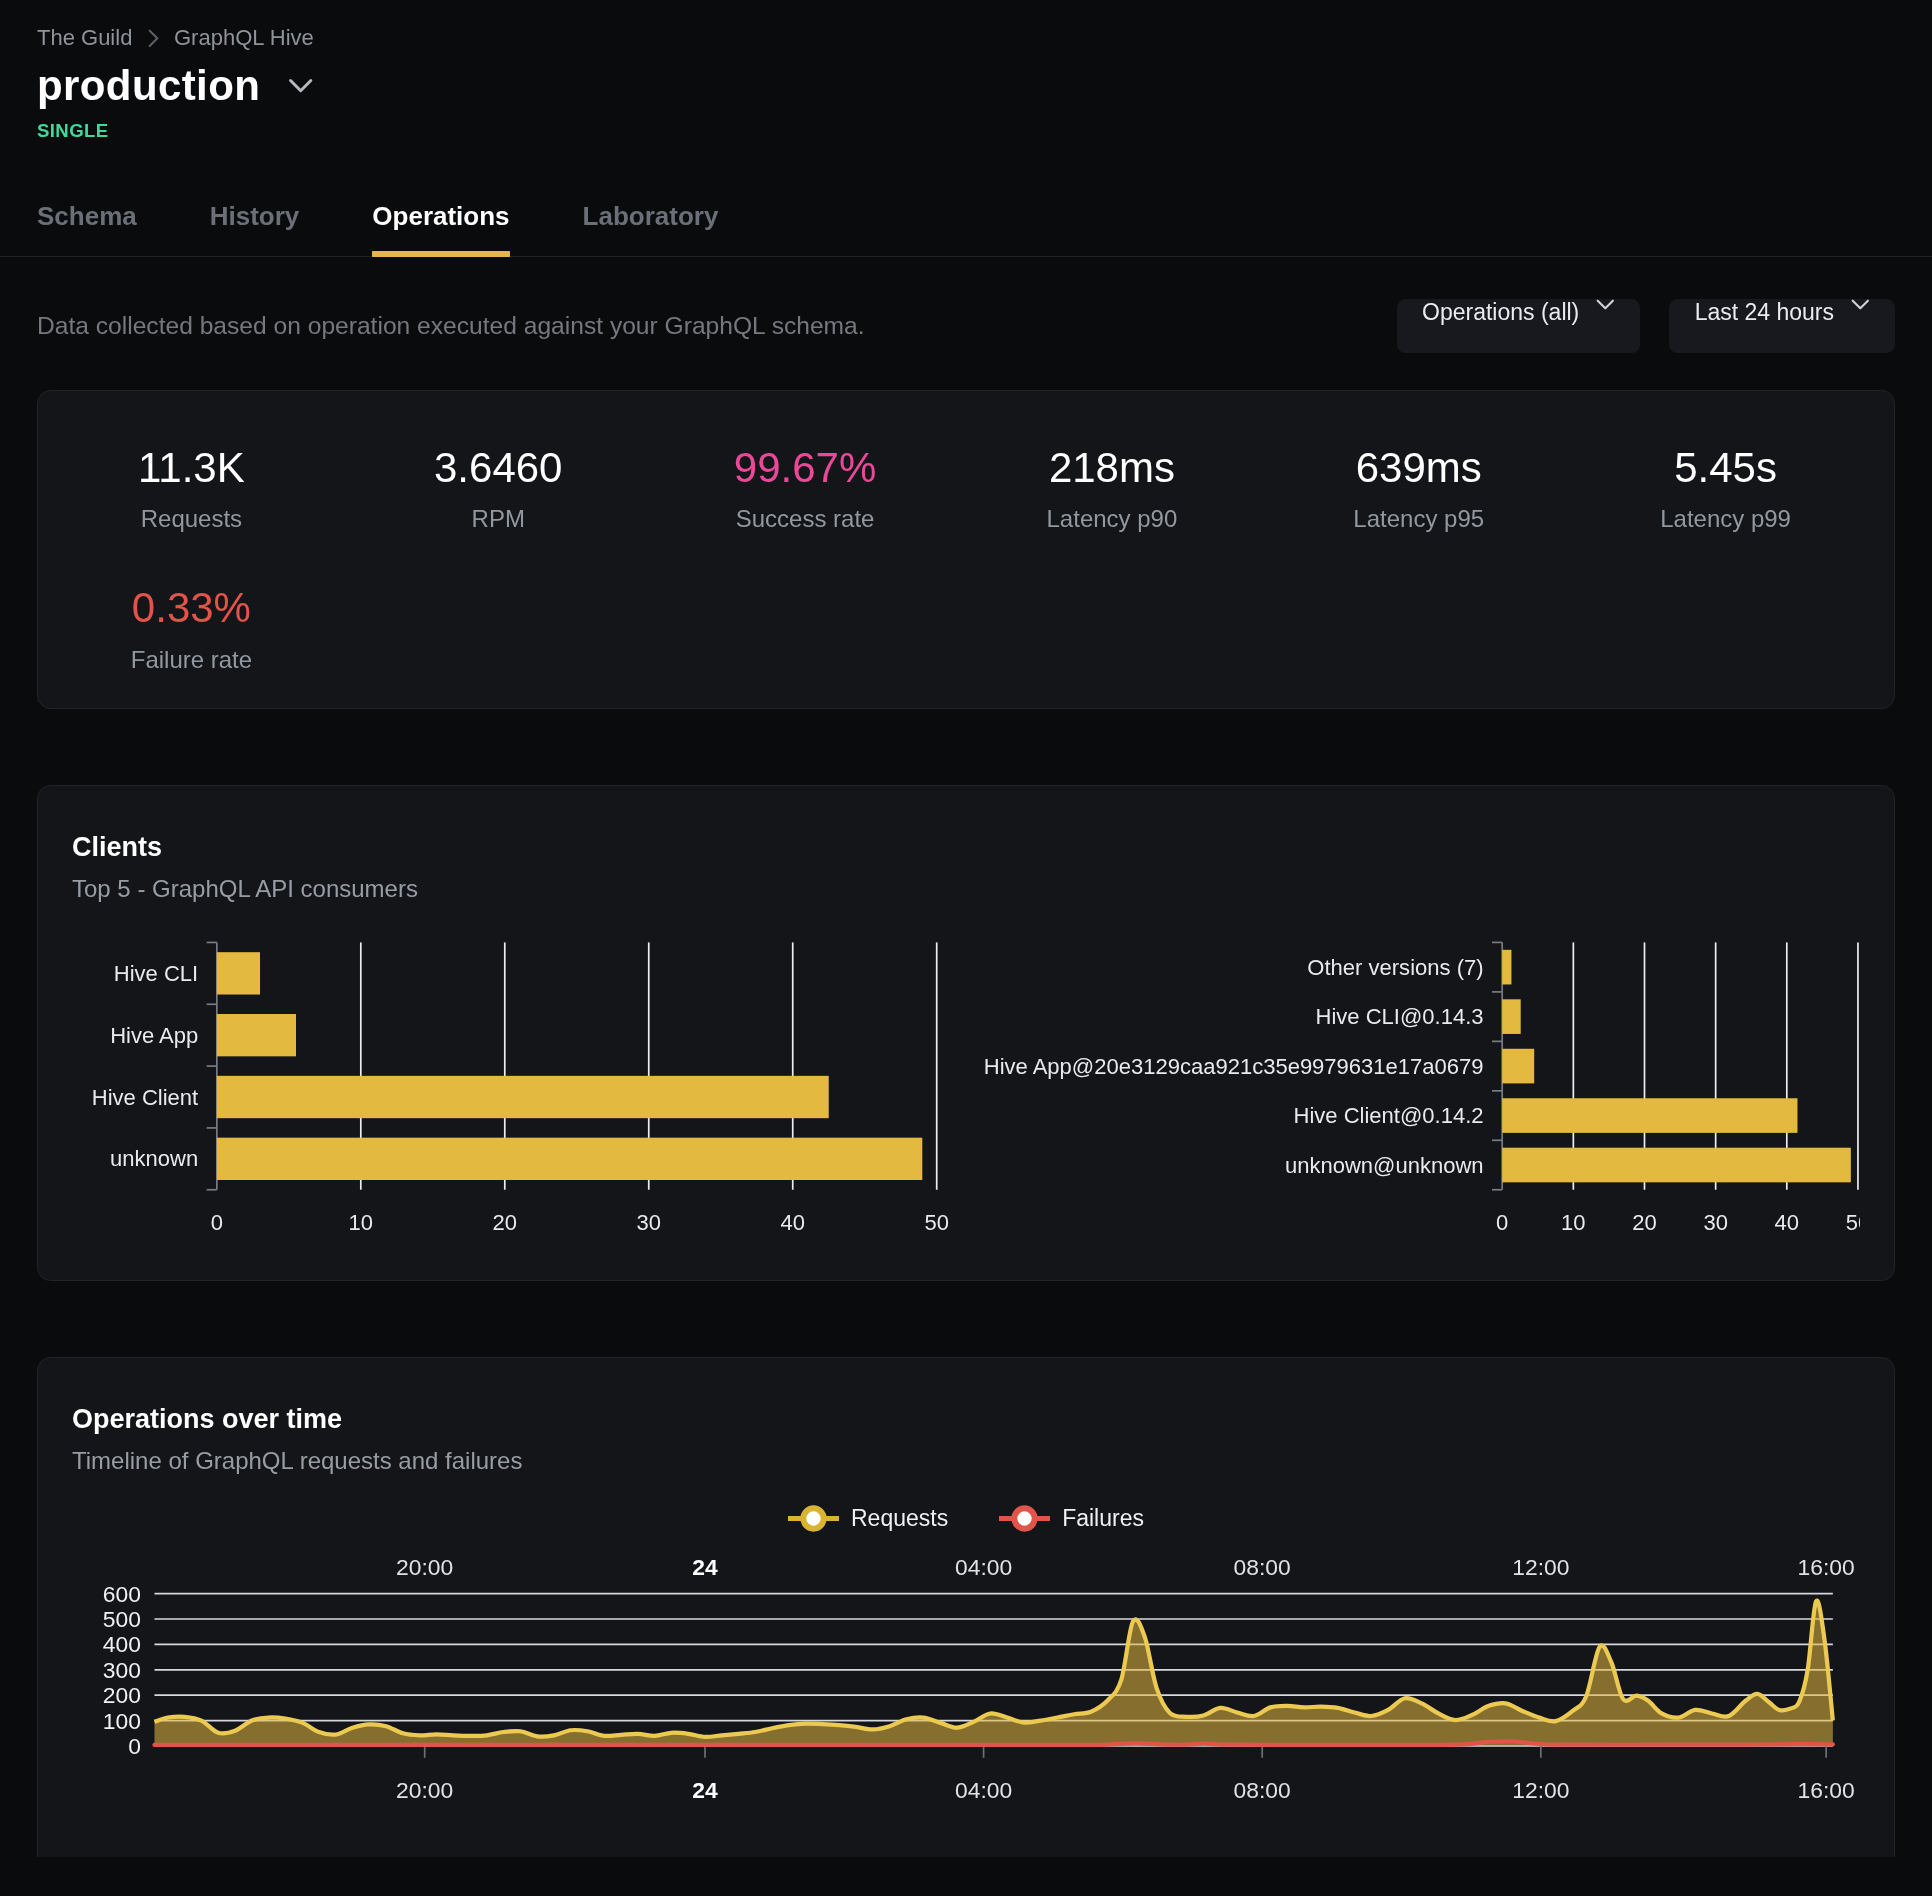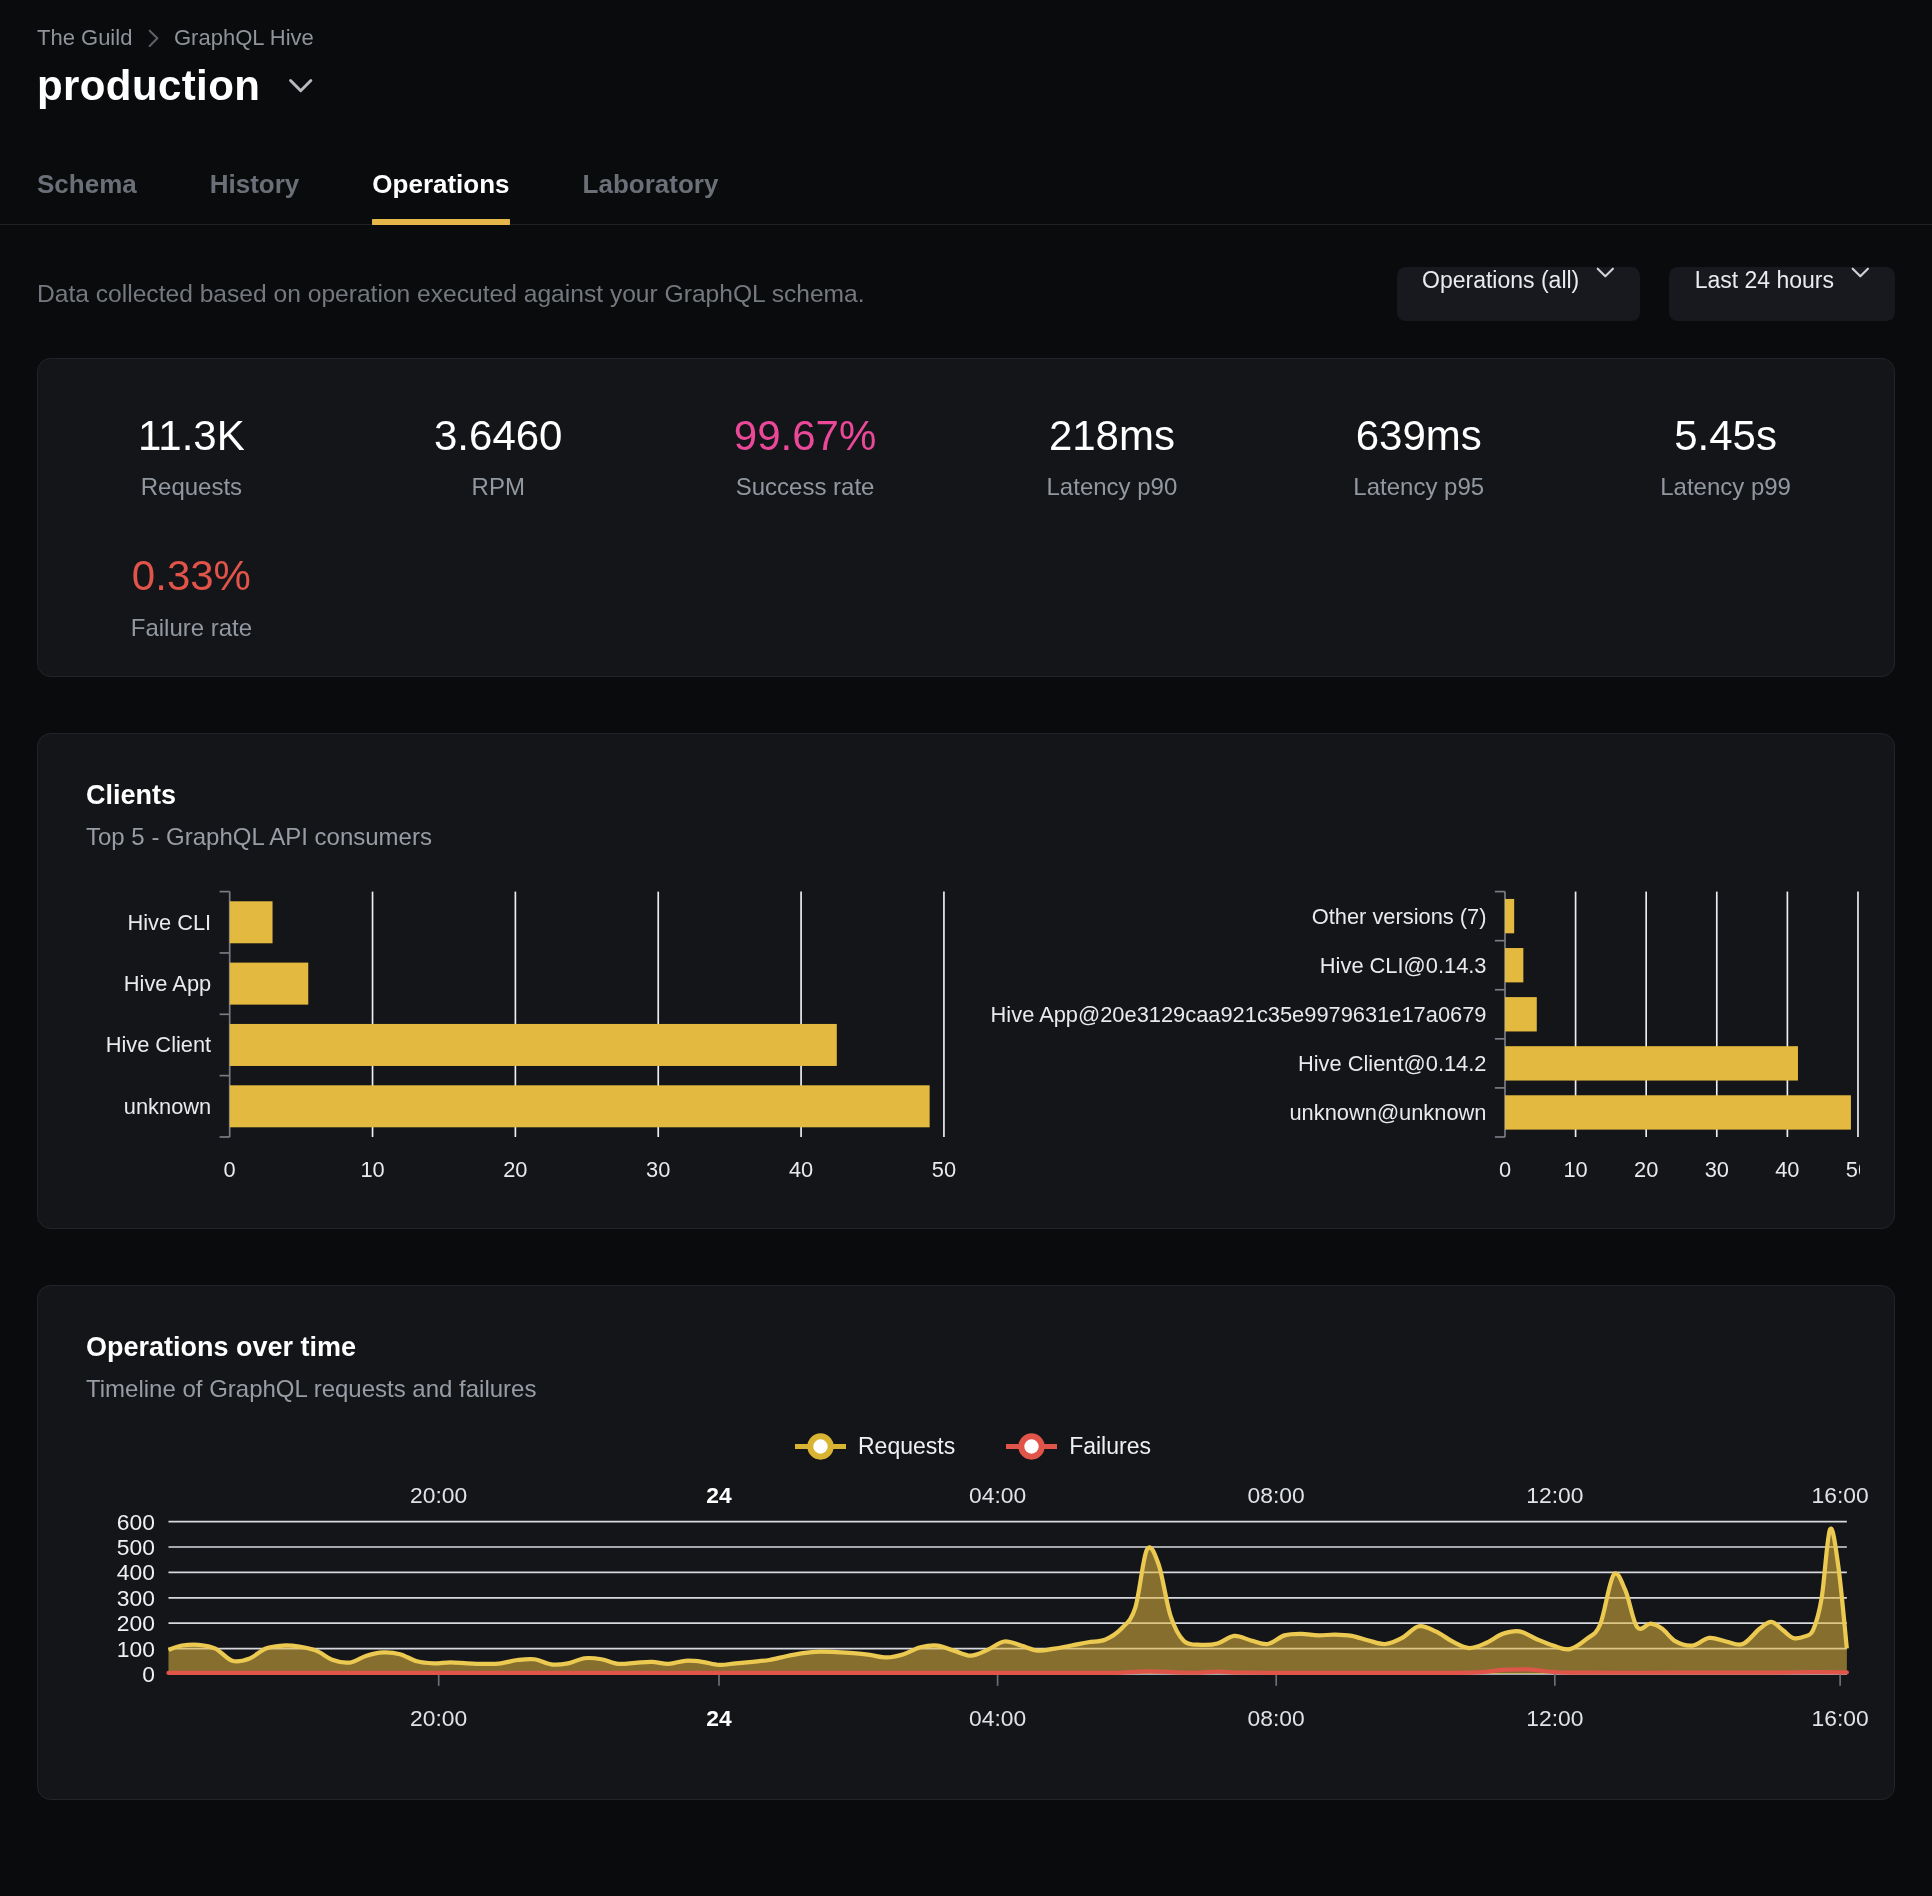--- a/index.html
+++ b/index.html
@@ -22,21 +22,21 @@
   .info-row{margin:42px 37px 0 37px;display:flex;align-items:center;justify-content:space-between;}
   .info-text{font-size:24.6px;color:#75797f;}
   .filter-buttons{display:flex;gap:29px;}
   .filter-btn{display:flex;align-items:flex-start;gap:17px;background:#17191e;border:none;border-radius:8.5px;
     height:54px;padding:0 25.4px;font-size:23px;color:#e9ebee;font-family:inherit;cursor:pointer;}
   .card{margin:0 37px;background:#141519;border:0.8px solid #222429;border-radius:13.6px;box-sizing:border-box;}
   .stats-card{margin-top:37px;padding:53px 15px 34px 0;display:grid;grid-template-columns:repeat(6,1fr);row-gap:51px;}
   .stat{display:flex;flex-direction:column;align-items:center;}
   .stat .value{font-size:42px;color:#fff;}
   .stat .label{margin-top:13.6px;font-size:24px;color:#9298a0;}
-  .section-card{margin-top:56px;padding:46px 34px 34px 48px;}
+  .section-card{margin-top:76px;padding:46px 34px 34px 34px;}
   .section-card h2{margin:0;font-size:27px;font-weight:700;color:#fff;}
   .section-card .subtitle{margin-top:12px;font-size:24px;color:#989da5;}
   .charts-row{margin-top:34px;display:flex;justify-content:space-between;align-items:flex-start;}
   .legend{margin-top:29px;display:flex;justify-content:center;gap:51px;align-items:center;}
   .legend-item{display:flex;align-items:center;gap:12px;cursor:pointer;}
   .legend-item .lbl{font-size:23px;color:#eef0f2;}
   svg text{font-family:"Liberation Sans",sans-serif;}
 </style>
 <style>.tab.active::after{background:#e5b64a;}</style></head>
 <body>
@@ -54,20 +54,21 @@
         <span class="crumb">GraphQL Hive</span>
       </div>
     <div class="title-row">
       <h1>production</h1>
       <span style="display:flex;">
         <svg width="25.4" height="15.3" viewBox="0 0 30 18">
             <polyline points="3,3 15,15 27,3" fill="none" stroke="#b6b9be" stroke-width="3.5" stroke-linecap="round" stroke-linejoin="round"></polyline>
           </svg>
       </span>
     </div>
+    <div class="badge" id="single-badge" style="color: rgb(65, 216, 155);">SINGLE</div>
   </div>
 
   <div class="tabs" id="tabs">
       <div class="tab">Schema</div>
       <div class="tab">History</div>
       <div class="tab active">Operations</div>
       <div class="tab">Laboratory</div>
     </div>
 
   <div class="info-row">

